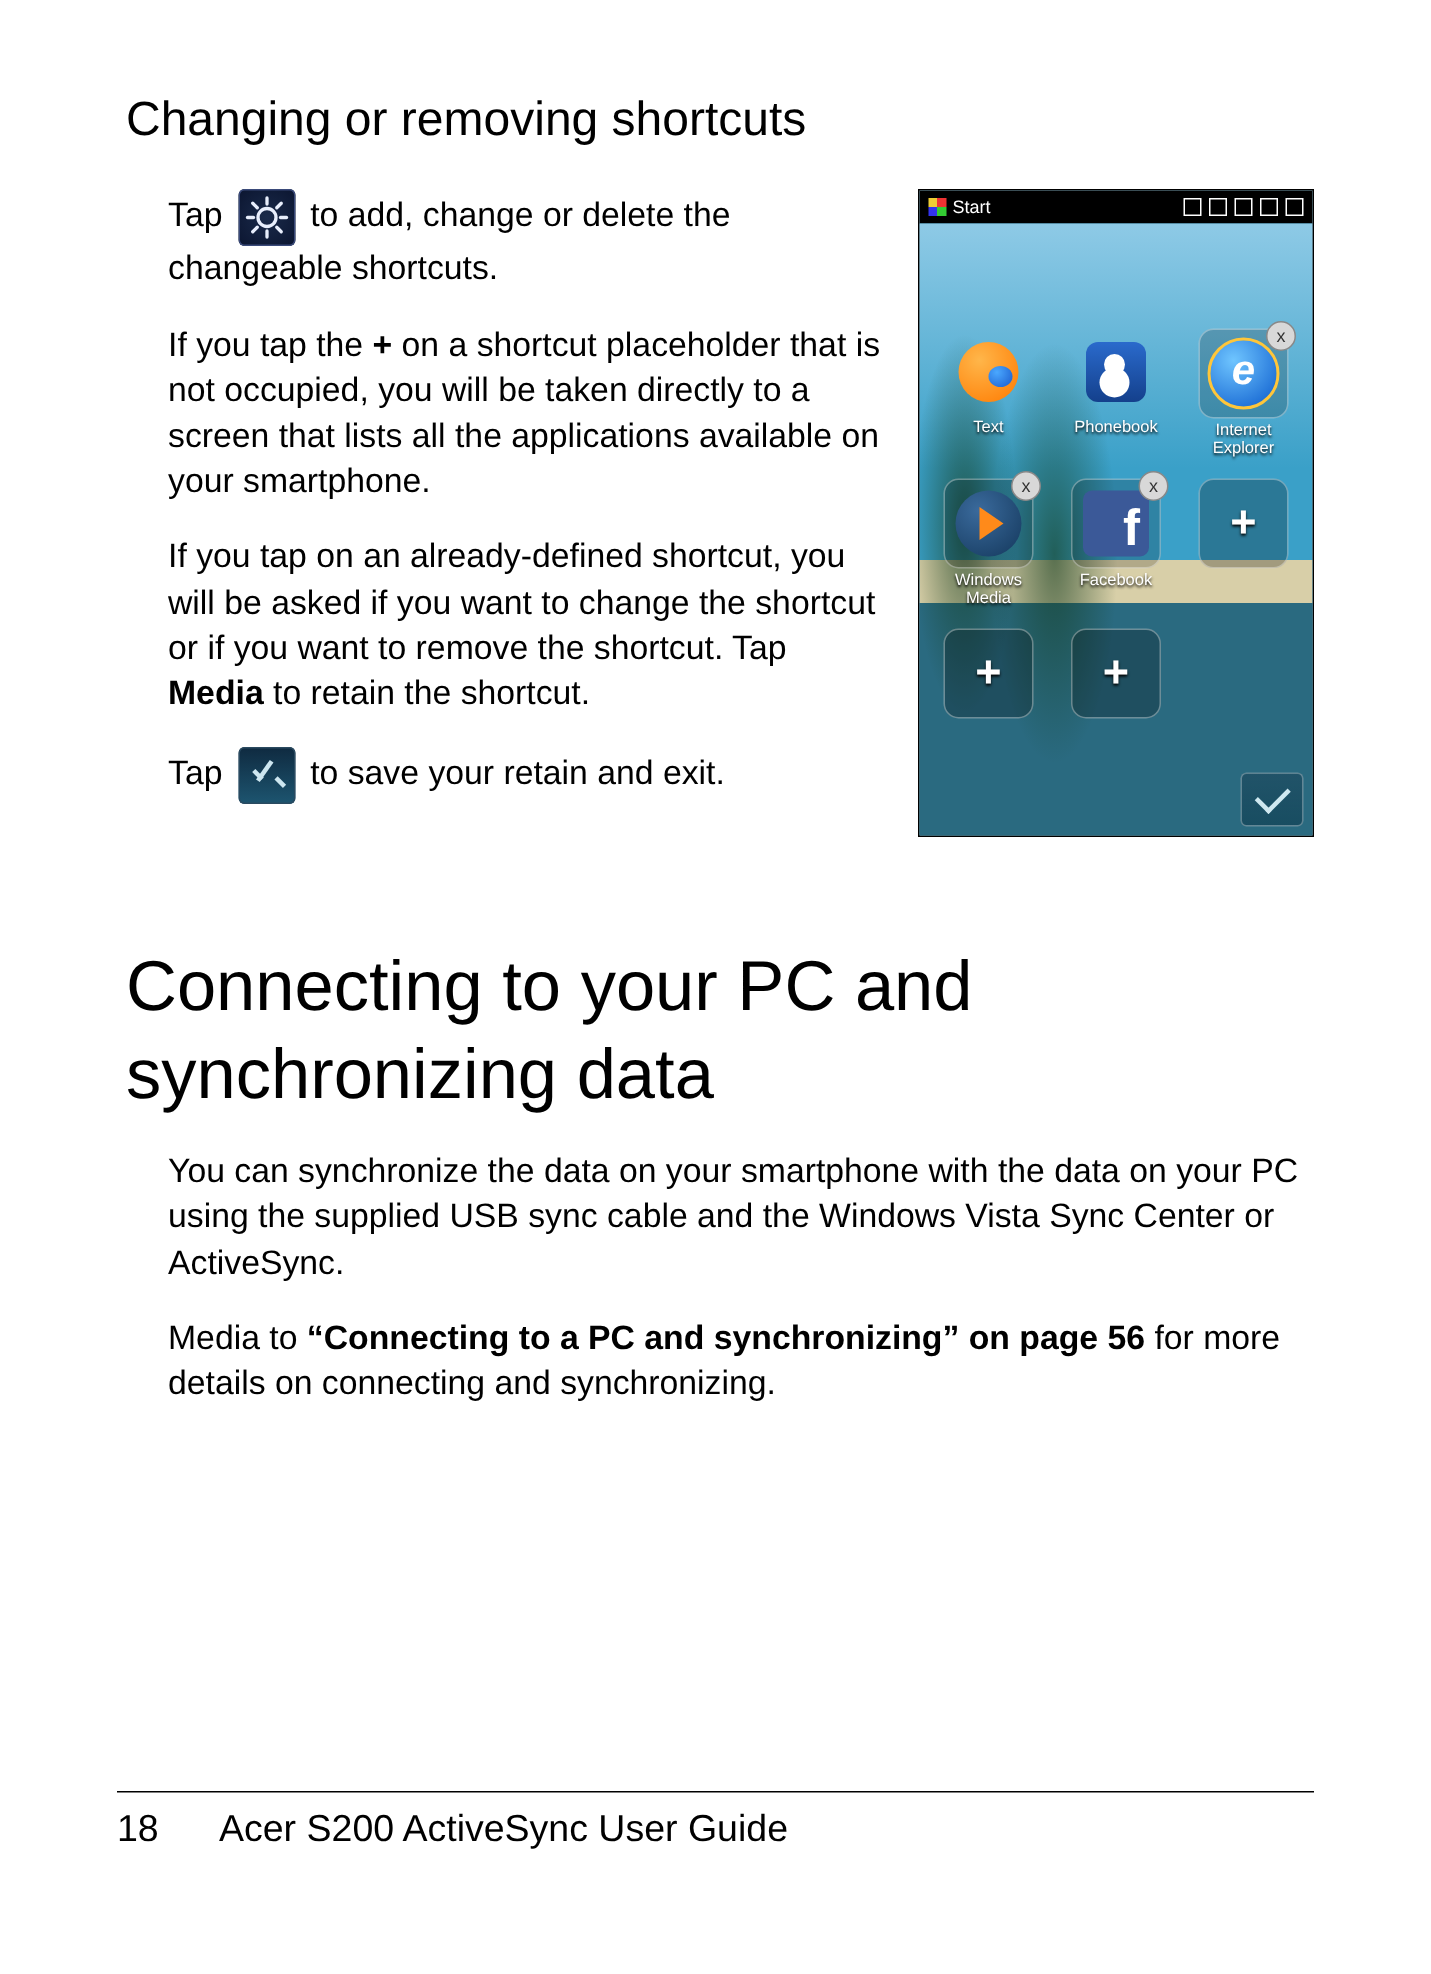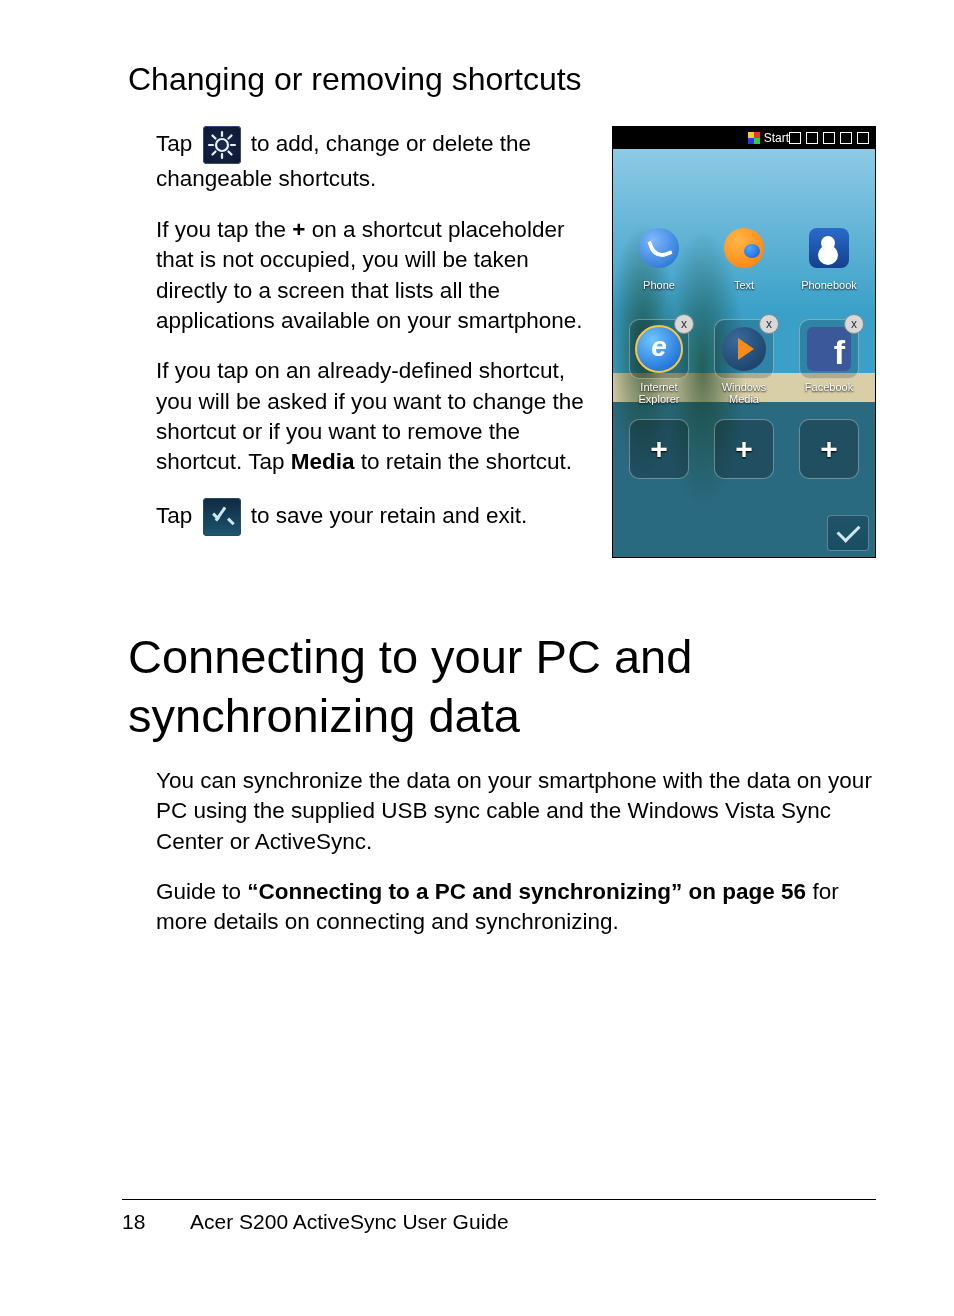--- a/index.html
+++ b/index.html
@@ -11,21 +11,20 @@
     height: 1316px;
     box-sizing: border-box;
     position: relative;
     color: #000;
   }
   .page {
     padding: 60px 78px 0 84px;
     position: relative;
     height: 100%;
     box-sizing: border-box;
-    margin-left: 44px;
   }
   h2.section-title {
     font-size: 32px;
     font-weight: 400;
     margin: 0 0 28px 0;
     line-height: 1.2;
   }
   h1.main-title {
     font-size: 47px;
     font-weight: 400;
@@ -89,21 +88,21 @@
     position: relative;
     overflow: hidden;
     font-size: 11px;
     color:#fff;
   }
   .statusbar {
     height: 22px;
     background: #000;
     display:flex;
     align-items:center;
-    justify-content: flex-end;
+    justify-content: space-between;
     padding: 0 6px;
     font-size: 12px;
   }
   .statusbar .left { display:flex; align-items:center; gap:4px;}
   .statusbar .right { display:flex; align-items:center; gap:5px;}
   .win-flag { width:12px; height:12px; background: conic-gradient(#e33 0 25%, #3c3 0 50%, #33e 0 75%, #ec3 0); }
   .status-icon { width:12px; height:12px; border:1px solid #fff; box-sizing:border-box; }
   .clock {
     font-size: 44px;
     font-weight: 300;
@@ -198,21 +197,21 @@
   .save-corner::after{
     content:""; width:18px; height:10px; border-left:3px solid #cfe8f0; border-bottom:3px solid #cfe8f0; transform: rotate(-45deg) translate(2px,-2px);
   }
   
   .footer {
     position: absolute;
     left: 78px; right: 78px;
     bottom: 82px;
     border-top: 1.5px solid #000;
     padding-top: 10px;
-    font-size: 21px;
+    font-size: 25px;
     display:flex;
     gap: 34px;
   }
   .footer .pageno { min-width: 34px; }
 </style>
 </head>
 <body>
 
 <div class="page">
 
@@ -273,26 +272,20 @@
           <span class="status-icon"></span>
           <span class="status-icon"></span>
         </div>
       </div>
       <div class="clock">
         <span>12:00</span><span class="pm">PM</span>
       </div>
       <div class="phone-grid">
         <div class="app">
           <div class="app-icon solid">
-              <div class="ic-phone"></div>
-            </div>
-          <div class="app-label">Phone</div>
-        </div>
-        <div class="app">
-          <div class="app-icon solid">
               <div class="ic-text"></div>
             </div>
           <div class="app-label">Text</div>
         </div>
         <div class="app">
           <div class="app-icon solid">
               <div class="ic-pb"></div>
             </div>
           <div class="app-label">Phonebook</div>
         </div>
@@ -337,21 +330,21 @@
       </div>
       <div class="save-corner"></div>
     </div>
   </div>
 
   <h1 class="main-title">Connecting to your PC and synchronizing data</h1>
 
   <div class="text-col indent">
     <p>You can synchronize the data on your smartphone with the data on your PC using the supplied USB sync cable and the Windows Vista Sync Center or ActiveSync.</p>
     <p>
-      <span>Guide to </span><span class="bold">“Connecting to a PC and synchronizing” on page 56</span><span> for more details on connecting and synchronizing.</span>
+      <span>Media to </span><span class="bold">“Connecting to a PC and synchronizing” on page 56</span><span> for more details on connecting and synchronizing.</span>
     </p>
   </div>
 
   <div class="footer">
     <span class="pageno">18</span>
     <span>Acer S200 ActiveSync User Guide</span>
   </div>
 
 </div>
 

